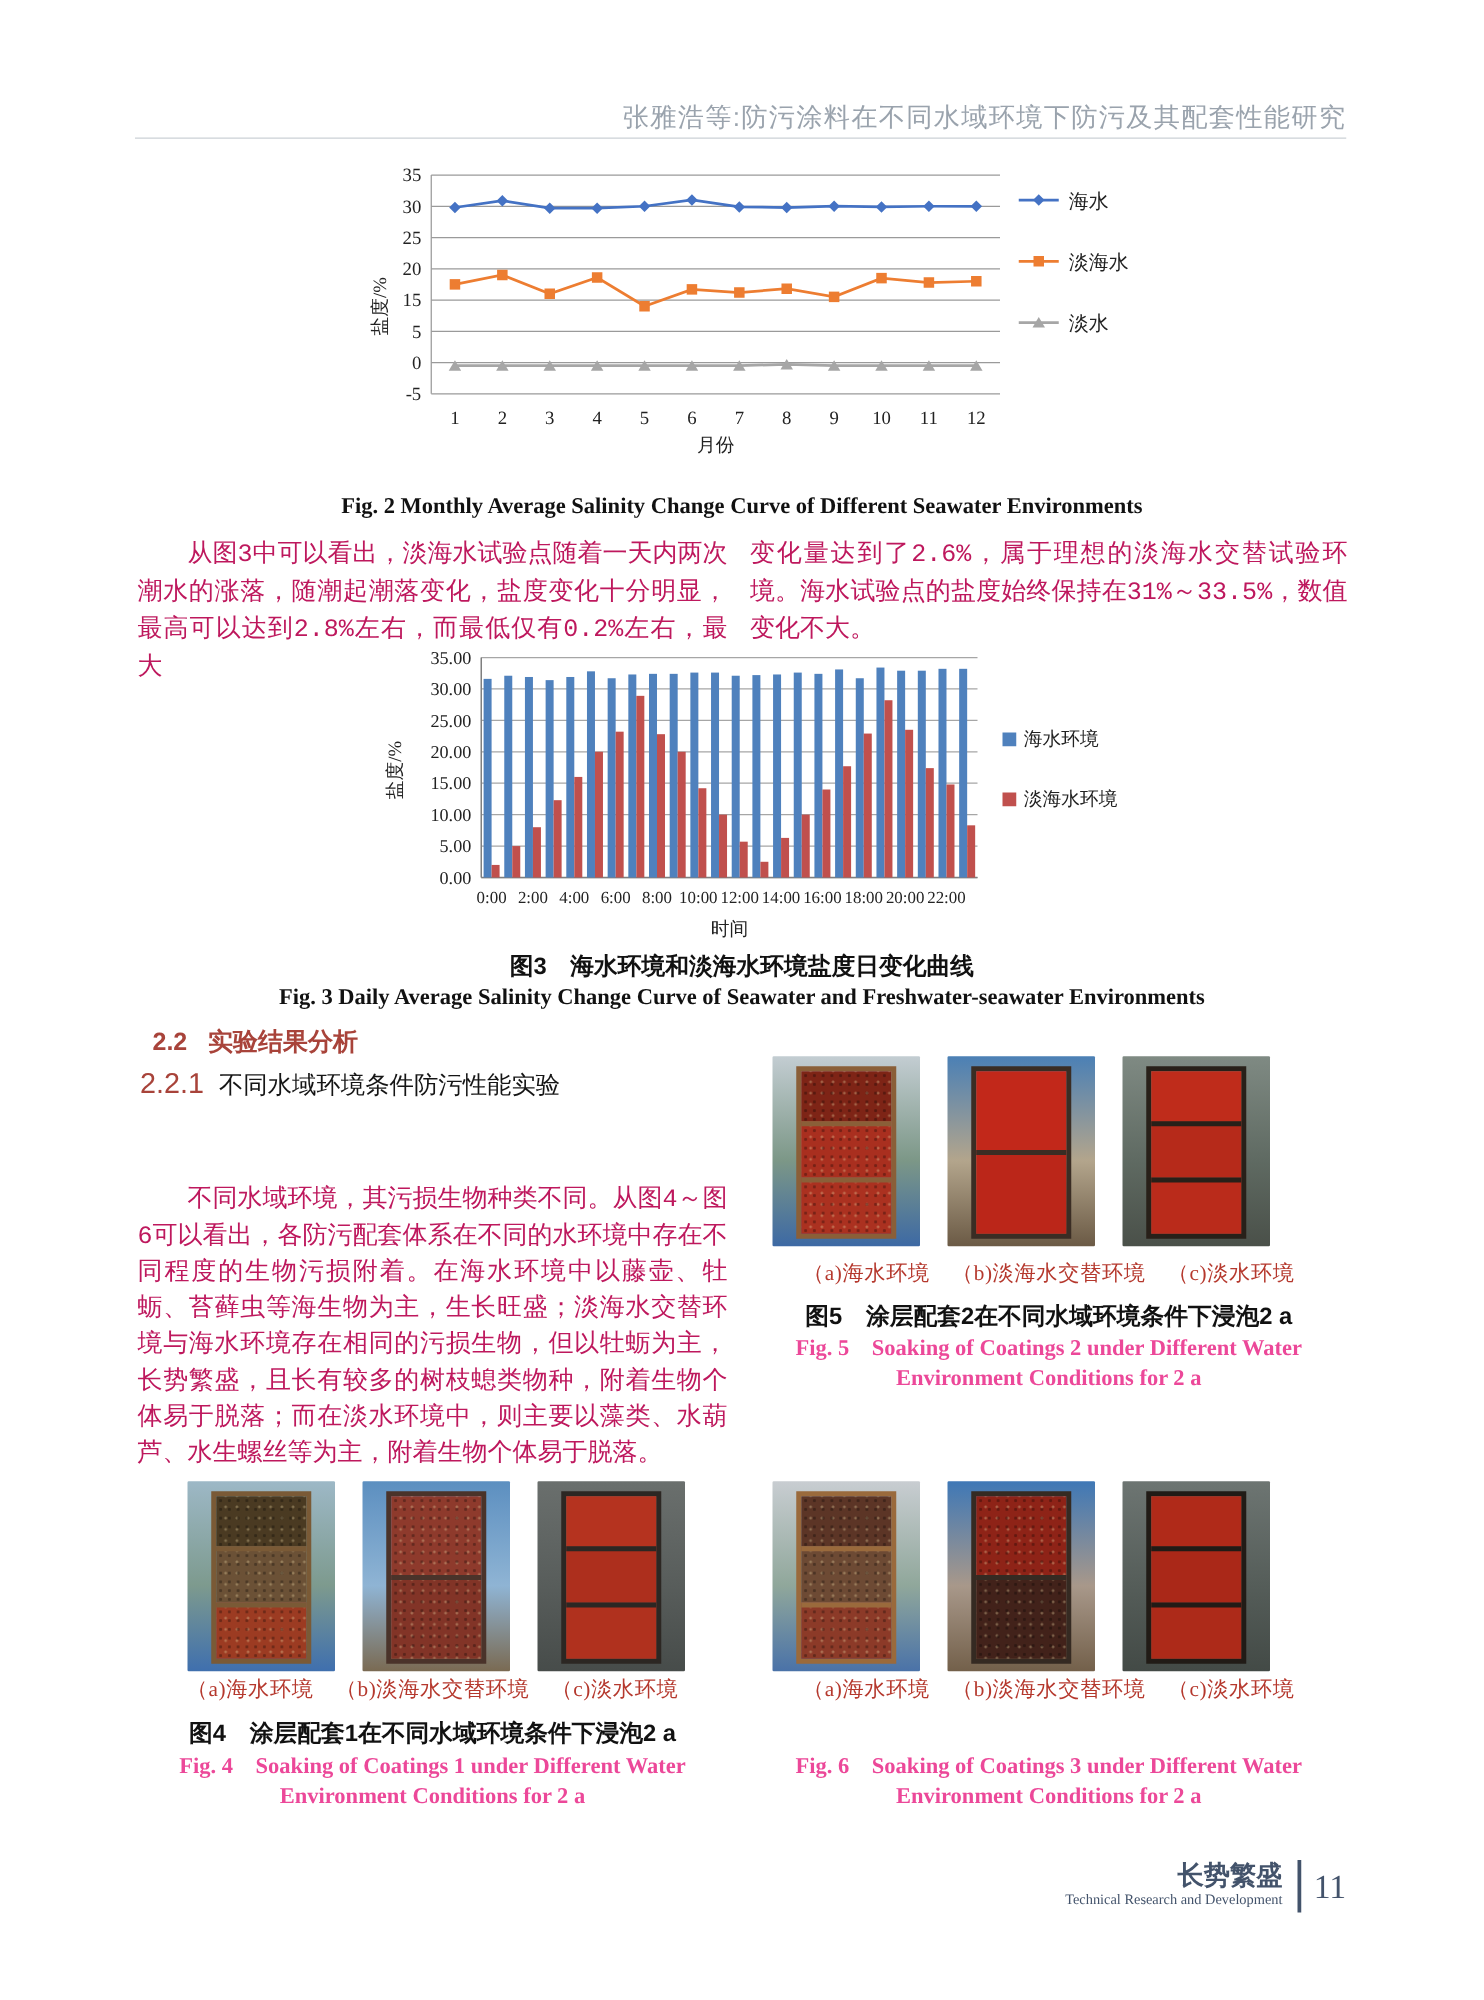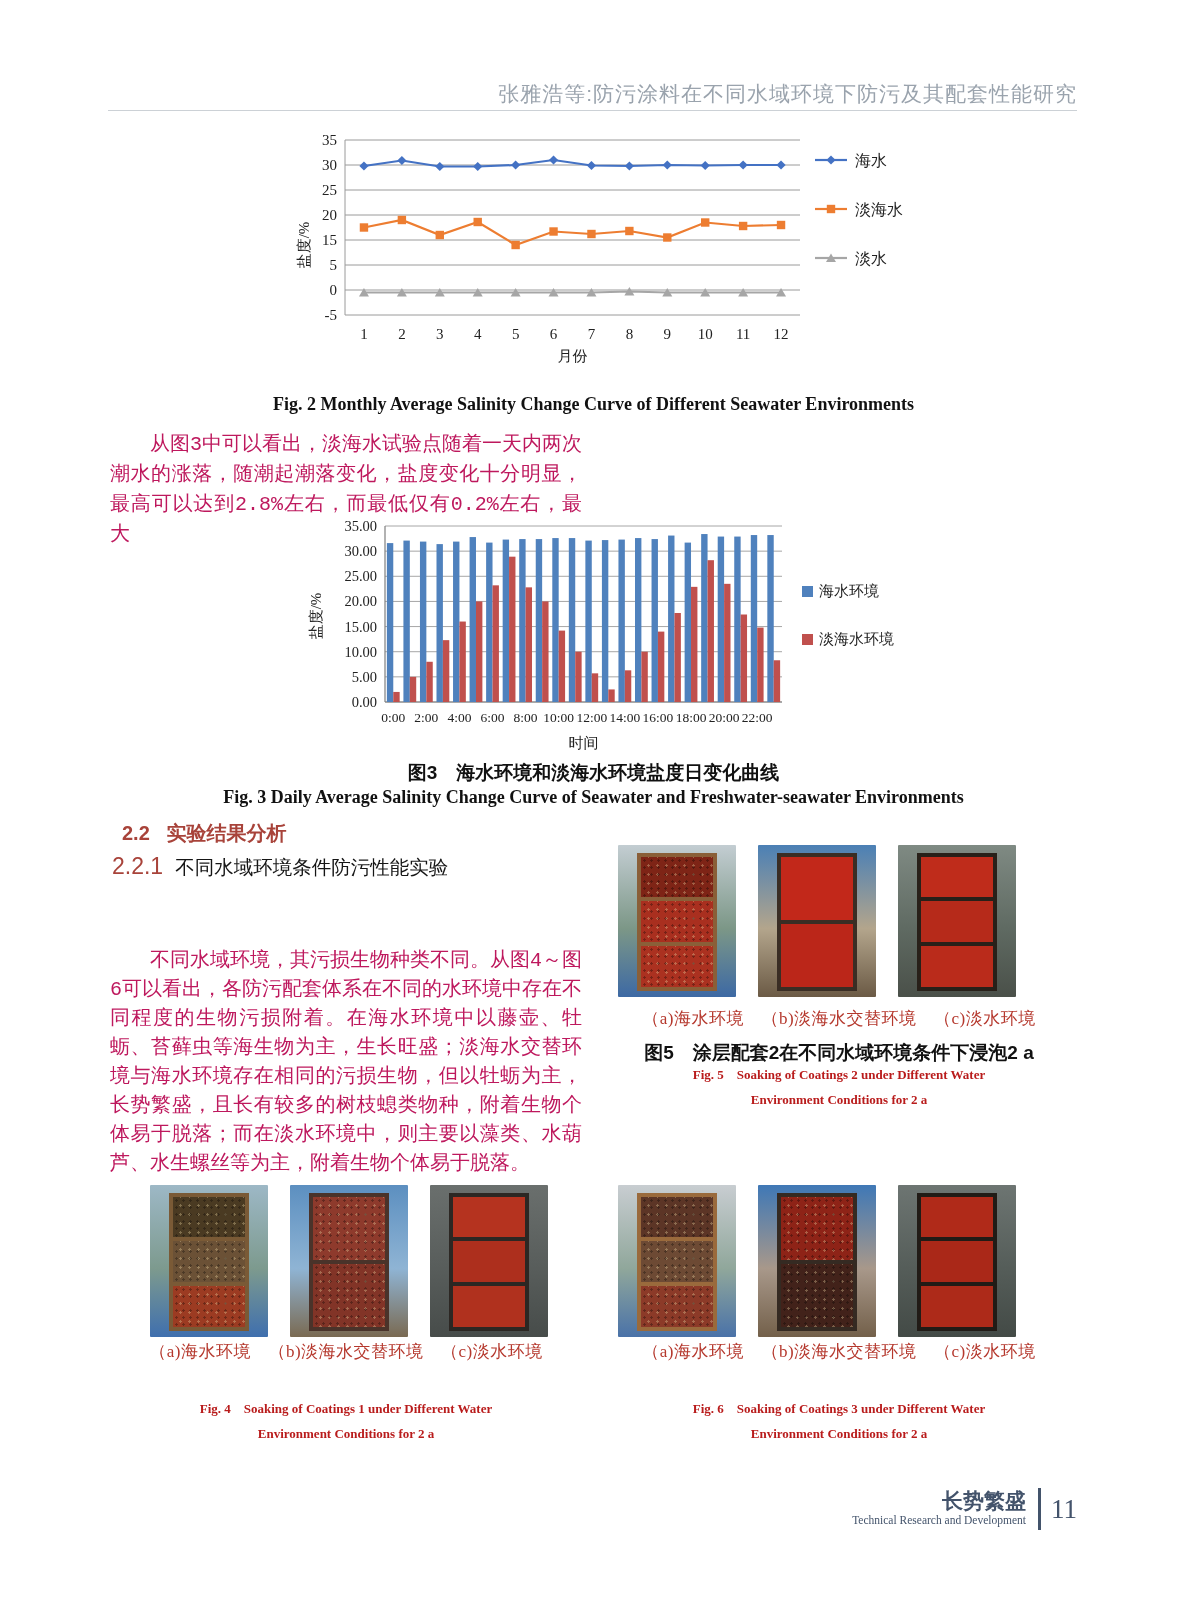--- a/index.html
+++ b/index.html
@@ -11,21 +11,21 @@
   .header-rule{top:110px;left:108px;width:969px;border-top:1px solid #ccd1d6;height:0;}
   .chart{position:absolute;}
   .chart text{font-family:"Liberation Serif","DejaVu Serif",serif;fill:#222;}
   .cap-cn{width:1187px;text-align:center;font-family:"Liberation Sans","DejaVu Sans",sans-serif;
           font-weight:bold;font-size:19px;color:#111;}
   .cap-en{width:1187px;text-align:center;font-family:"Liberation Serif","DejaVu Serif",serif;
           font-weight:bold;font-size:18px;color:#111;}
   .col-cap-cn{text-align:center;font-family:"Liberation Sans","DejaVu Sans",sans-serif;
           font-weight:bold;font-size:19px;color:#111;}
   .col-cap-en{text-align:center;font-family:"Liberation Serif","DejaVu Serif",serif;
-          font-weight:bold;font-size:13px;color:#b91c1c;}
+          font-weight:bold;font-size:18px;color:#ec4899;}
   .body-text{font-size:20px;line-height:30px;text-align:justify;color:#be185d;font-family:Liberation Mono, monospace;}
   .indent{text-indent:2em;}
   .sec-h2{font-family:"Liberation Sans","DejaVu Sans",sans-serif;font-weight:bold;
           font-size:20px;color:#a8433a;}
   .sec-h3-num{font-family:"Liberation Sans","DejaVu Sans",sans-serif;font-size:23px;color:#a8433a;}
   .sec-h3-title{font-size:19.5px;color:#151515;}
   .photo-row{display:flex;gap:22px;}
   .photo{width:118px;height:152px;position:relative;overflow:hidden;border-radius:1px;}
   .photo-frame{position:absolute;left:16%;right:16%;top:5%;bottom:4%;border:4px solid;
                display:flex;flex-direction:column;box-sizing:border-box;}
@@ -138,20 +138,21 @@
         <rect x="531.8" y="74.8" width="8.4" height="8.4" fill="#ED7D31"></rect>
         <text x="560" y="85" font-size="16">淡海水</text>
         <line x1="520" y1="128" x2="552" y2="128" stroke="#A6A6A6" stroke-width="2.2"></line>
         <path d="M 536 123.6 L 541 132 L 531 132 Z" fill="#A6A6A6"></path>
         <text x="560" y="134" font-size="16">淡水</text>
       </g>
     </svg>
   <div class="abs cap-en" style="top:394px;left:0;">Fig. 2 Monthly Average Salinity Change Curve of Different Seawater Environments</div>
 
   <div class="abs body-text indent" style="top:430px;left:110px;width:472px;">从图3中可以看出，淡海水试验点随着一天内两次潮水的涨落，随潮起潮落变化，盐度变化十分明显，最高可以达到2.8%左右，而最低仅有0.2%左右，最大</div>
+  <div class="abs body-text" style="top:430px;left:600px;width:478px;">变化量达到了2.6%，属于理想的淡海水交替试验环境。海水试验点的盐度始终保持在31%～33.5%，数值变化不大。</div>
 
   <svg id="fig3-svg" class="chart" style="left:305px;top:518px;" width="710" height="238">
       <g>
         <line x1="80" y1="8" x2="477" y2="8" stroke="#a6a6a6" stroke-width="1"></line>
         <text x="72" y="13" text-anchor="end" font-size="14.5">35.00</text>
         <line x1="80" y1="33.14285714285714" x2="477" y2="33.14285714285714" stroke="#a6a6a6" stroke-width="1"></line>
         <text x="72" y="38.14285714285714" text-anchor="end" font-size="14.5">30.00</text>
         <line x1="80" y1="58.28571428571428" x2="477" y2="58.28571428571428" stroke="#a6a6a6" stroke-width="1"></line>
         <text x="72" y="63.28571428571428" text-anchor="end" font-size="14.5">25.00</text>
         <line x1="80" y1="83.42857142857143" x2="477" y2="83.42857142857143" stroke="#a6a6a6" stroke-width="1"></line>
@@ -295,20 +296,21 @@
       </div>
       <div class="photo" style="background: linear-gradient(rgb(106, 111, 109) 0%, rgb(88, 93, 91) 55%, rgb(71, 76, 74) 100%);">
         <div class="photo-frame" style="border-color: rgb(44, 39, 35);">
           <div class="panel" style="background-color: rgb(181, 51, 31); border-color: rgb(44, 39, 35);"></div>
           <div class="panel" style="background-color: rgb(173, 47, 29); border-color: rgb(44, 39, 35);"></div>
           <div class="panel" style="background-color: rgb(176, 49, 30); border-color: rgb(44, 39, 35);"></div>
         </div>
       </div>
     </div>
   <div class="abs sub-cap" style="top:1340px;left:110px;width:472px;">（a)海水环境　（b)淡海水交替环境　（c)淡水环境</div>
+  <div class="abs col-cap-cn" style="top:1374px;left:110px;width:472px;">图4　涂层配套1在不同水域环境条件下浸泡2 a</div>
   <div class="abs col-cap-en" style="top:1400px;left:110px;width:472px;">Fig. 4　Soaking of Coatings 1 under Different Water</div>
   <div class="abs col-cap-en" style="top:1426px;left:110px;width:472px;">Environment Conditions for 2 a</div>
 
   <div class="abs photo-row" id="fig6-photos" style="top:1185px;left:618px;">
       <div class="photo" style="background: linear-gradient(rgb(200, 205, 209) 0%, rgb(144, 167, 155) 55%, rgb(74, 114, 168) 100%);">
         <div class="photo-frame" style="border-color: rgb(154, 106, 60);">
           <div class="panel speckle" style="background-color: rgb(92, 53, 38); border-color: rgb(154, 106, 60);"></div>
           <div class="panel speckle" style="background-color: rgb(109, 74, 52); border-color: rgb(154, 106, 60);"></div>
           <div class="panel speckle" style="background-color: rgb(140, 58, 40); border-color: rgb(154, 106, 60);"></div>
         </div>

